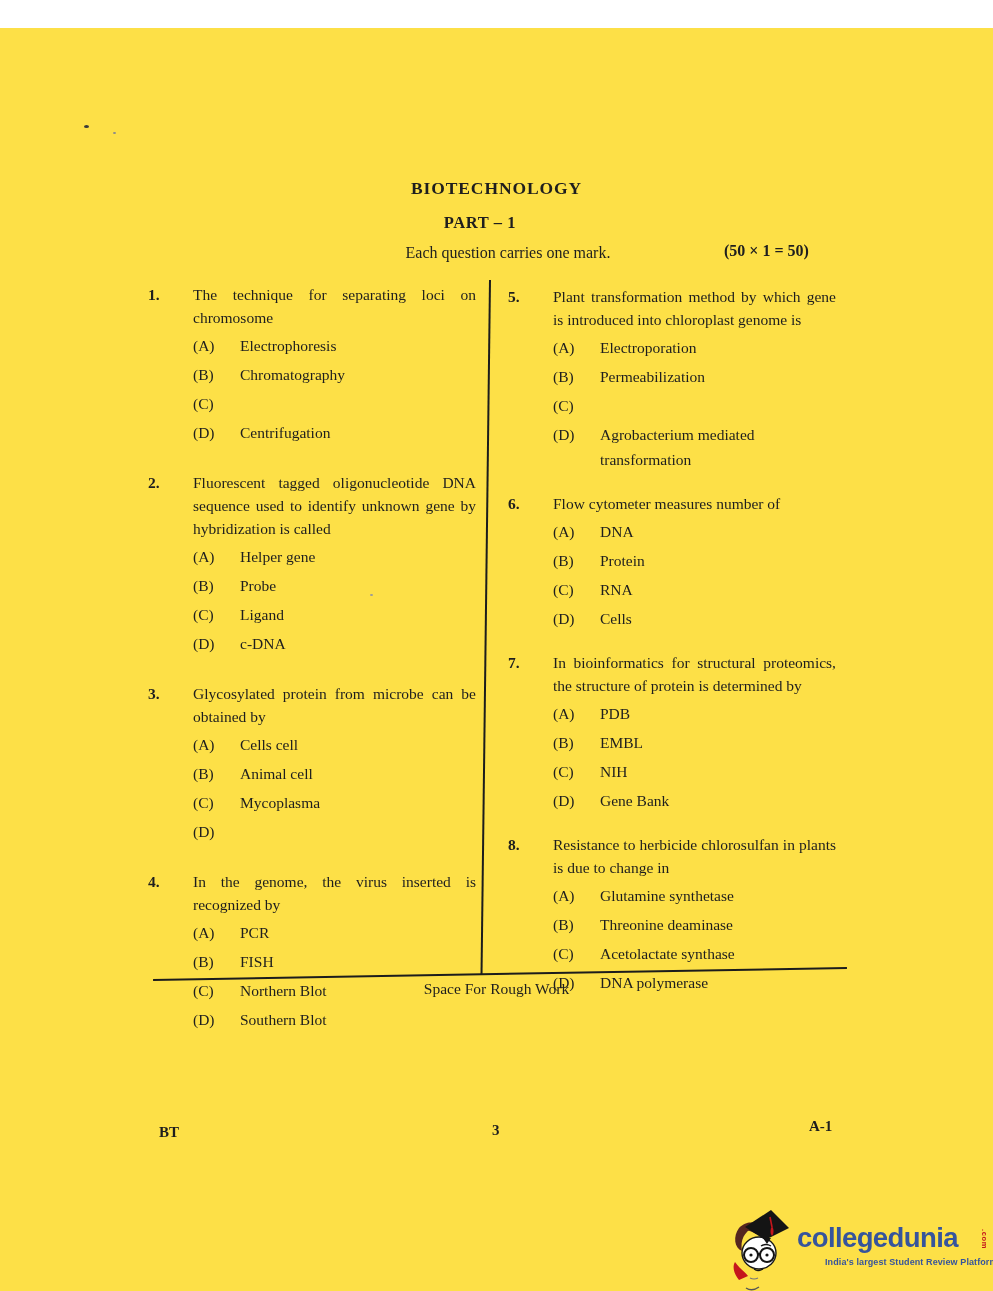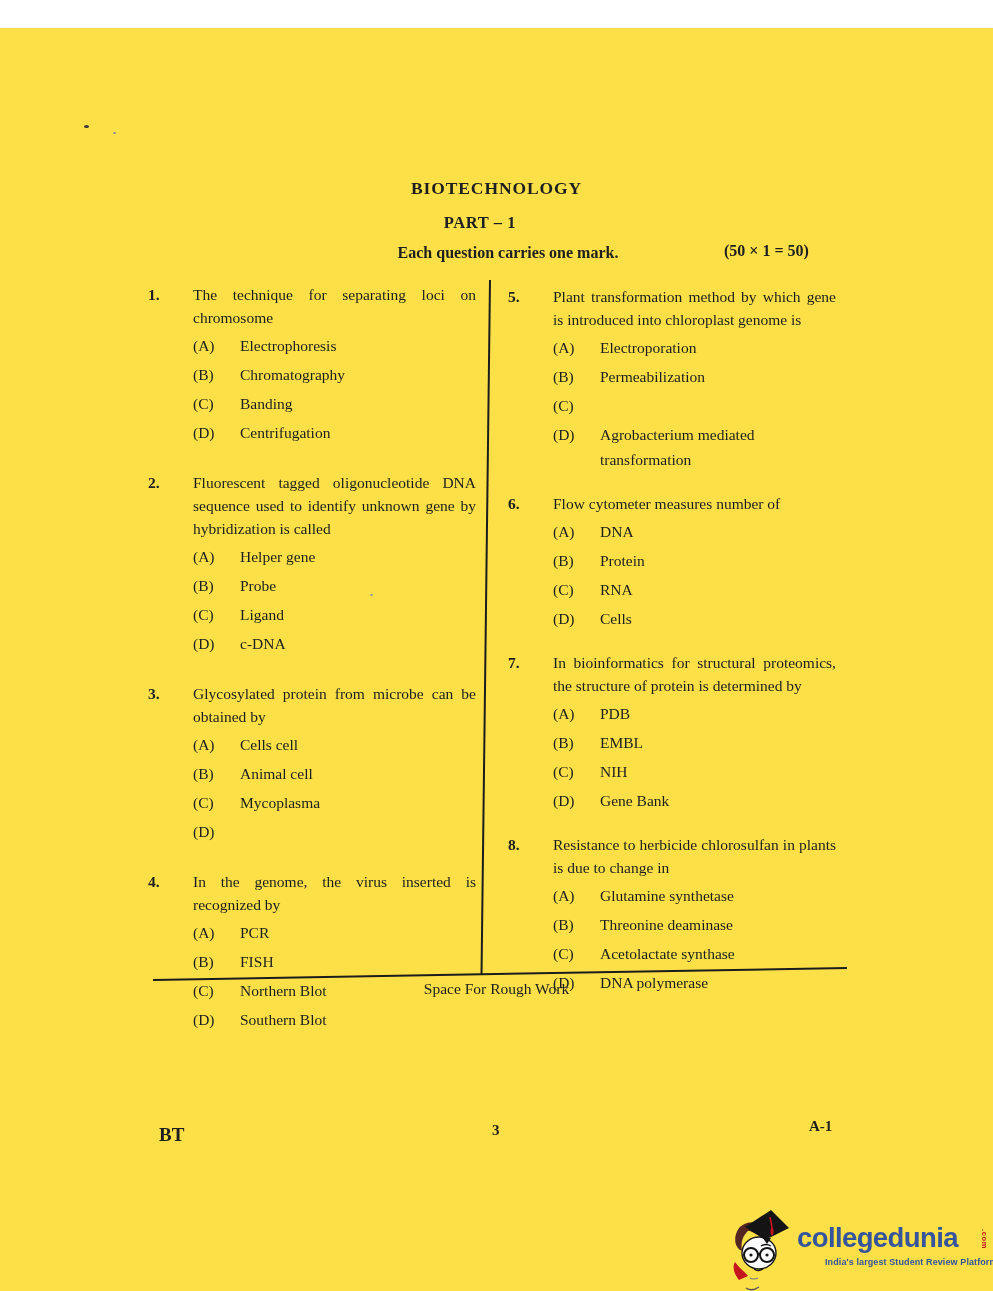--- a/index.html
+++ b/index.html
@@ -8,21 +8,21 @@
     font-family:"Liberation Serif","DejaVu Serif",serif; color:#1e1e1e;
     overflow:hidden;
     margin-top:28px;
   }
   
   .exam-title { position:absolute; top:150px; left:0; width:993px; text-align:center;
     font-weight:bold; font-size:17.5px; letter-spacing:0.9px; }
   .part-label { position:absolute; top:185px; left:0; width:960px; text-align:center;
     font-weight:bold; font-size:16.5px; letter-spacing:0.6px; }
   .instruction { position:absolute; top:216px; left:508px; transform:translateX(-50%);
-    font-weight:bold; font-size:16px; white-space:nowrap; }
+    font-weight:normal; font-size:16px; white-space:nowrap; }
   .marks { position:absolute; top:214px; left:724px; font-weight:bold; font-size:16px; white-space:nowrap; }
 
   
   .qcol { position:absolute; width:328px; font-size:15.5px; }
   .col1 { left:148px; top:255px; }
   .col2 { left:508px; top:257px; }
   .question { display:flex; }
   .col1 .question { margin-bottom:26px; }
   .col2 .question { margin-bottom:20px; }
   .qnum { width:45px; flex-shrink:0; font-weight:bold; line-height:23px; }
@@ -34,21 +34,21 @@
 
   
   .column-divider { position:absolute; left:489px; top:252px; width:1.6px; height:694px;
     background:#1c1c1c; transform:rotate(0.7deg); transform-origin:top center; }
   .rough-rule { position:absolute; left:153px; top:945px; width:694px; height:2px;
     background:#1c1c1c; transform:rotate(-1deg); }
   .rough-label { position:absolute; top:952px; left:0; width:993px; text-align:center;
     font-weight:normal; font-size:15.5px; }
 
   
-  .footer-bt   { position:absolute; left:159px; top:1096px; font-weight:bold; font-size:19px; }
+  .footer-bt   { position:absolute; left:159px; top:1096px; font-weight:bold; font-size:15px; }
   .footer-page { position:absolute; left:492px; top:1094px; font-weight:bold; font-size:15px; }
   .footer-a1   { position:absolute; left:809px; top:1090px; font-weight:bold; font-size:15px; }
 
   
   .speck { position:absolute; border-radius:50%; }
   .speck1 { left:84px;  top:97px;  width:5px; height:3px; background:#3a3a3a; }
   .speck2 { left:113px; top:104px; width:3px; height:2px; background:#8a8a8a; }
   .speck3 { left:370px; top:566px; width:3px; height:2px; background:#9a9a9a; }
 
   
@@ -88,21 +88,20 @@
         <div class="opt">
             <span class="optl">(A)</span>
             <span class="optt">Electrophoresis</span>
           </div>
         <div class="opt">
             <span class="optl">(B)</span>
             <span class="optt">Chromatography</span>
           </div>
         <div class="opt">
             <span class="optl">(C)</span>
-            <span class="optt">Banding</span>
           </div>
         <div class="opt">
             <span class="optl">(D)</span>
             <span class="optt">Centrifugation</span>
           </div>
       </div>
     </div>
 
     <div class="question">
       <div class="qnum">2.</div>

